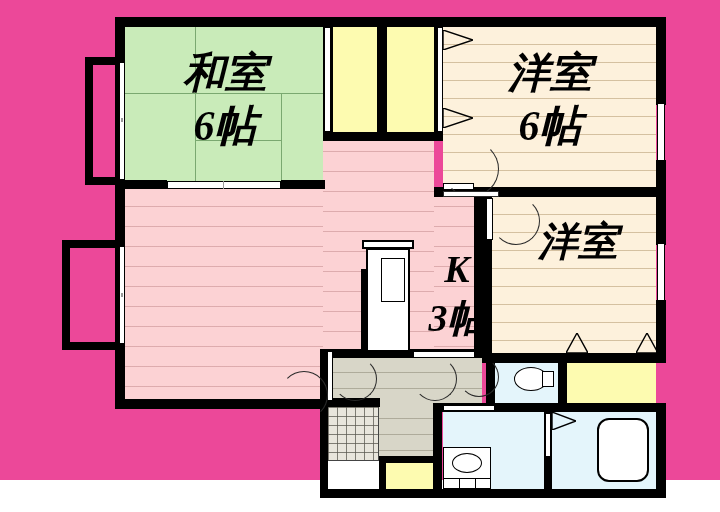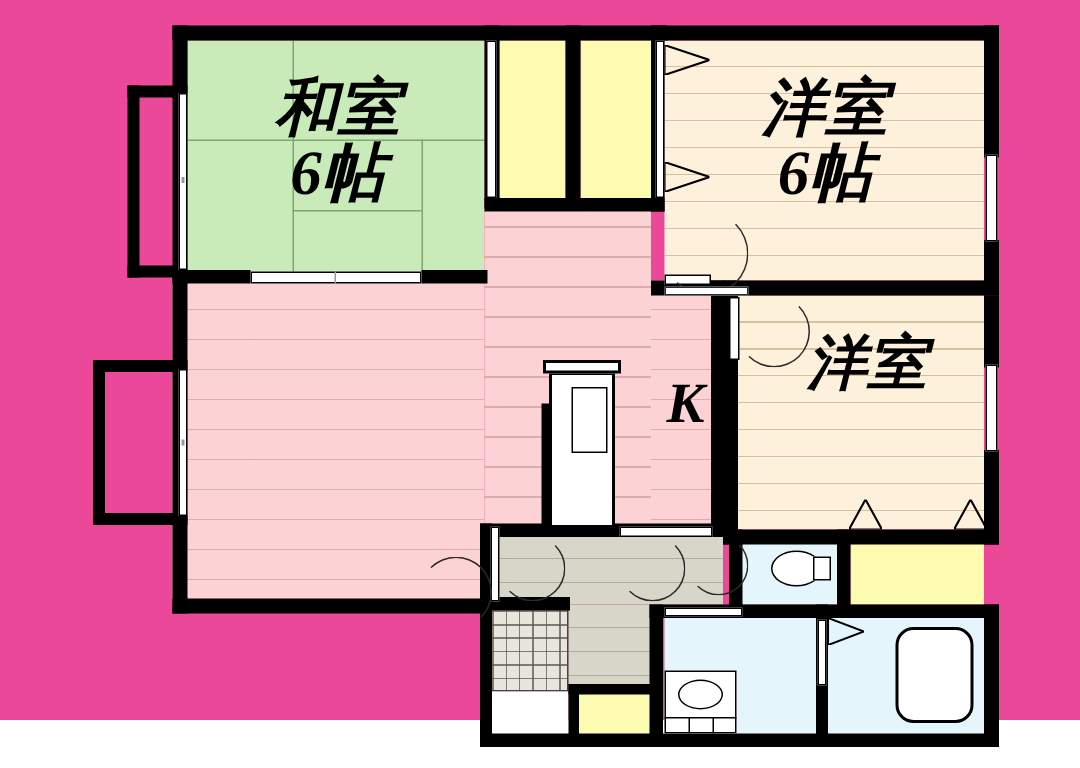--- a/index.html
+++ b/index.html
@@ -50,21 +50,21 @@
   .arc-tr{border-left-color:transparent;border-bottom-color:transparent;}
   .arc-br{border-left-color:transparent;border-top-color:transparent;}
 
   .leaf{position:absolute;background:#ffffff;border:1px solid #2a2a2a;box-sizing:border-box;}
 
   
   .label{position:absolute;color:#000;font-style:italic;font-weight:700;
          white-space:nowrap;text-align:center;line-height:1.02;
          font-family:"Liberation Serif","DejaVu Serif",serif;}
   .label .l1{display:block;}
-  .label .l2{display:block;}
+  .label .l2{display:block;margin-top:10px;}
 
   
   .tiles{position:absolute;background:#e8e5dc;
      background-image:
        repeating-linear-gradient(to right, rgba(90,88,80,.75) 0 1px, rgba(0,0,0,0) 1px 9px),
        repeating-linear-gradient(to bottom, rgba(90,88,80,.75) 0 1px, rgba(0,0,0,0) 1px 9px);
      border:1px solid #444;box-sizing:border-box;}
   .tub{position:absolute;background:#ffffff;border:2px solid #000;border-radius:12px;box-sizing:border-box;}
   .basin{position:absolute;background:#ffffff;border:1.5px solid #000;box-sizing:border-box;}
   .oval{position:absolute;background:#ffffff;border:1.5px solid #000;border-radius:50%;box-sizing:border-box;}
@@ -260,15 +260,16 @@
 
   <div class="label" style="left:508px;top:222px;width:140px;font-size:40px;">
     <span class="l1">洋室</span>
   </div>
 
   <div class="label" style="left:155px;top:250px;width:140px;font-size:40px;">
   </div>
 
   <div class="label" style="left:408px;top:250px;width:98px;font-size:38px;">
     <span class="l1">K</span>
+    <span class="l2">3帖</span>
   </div>
 
 </div>
 
 </body></html>

